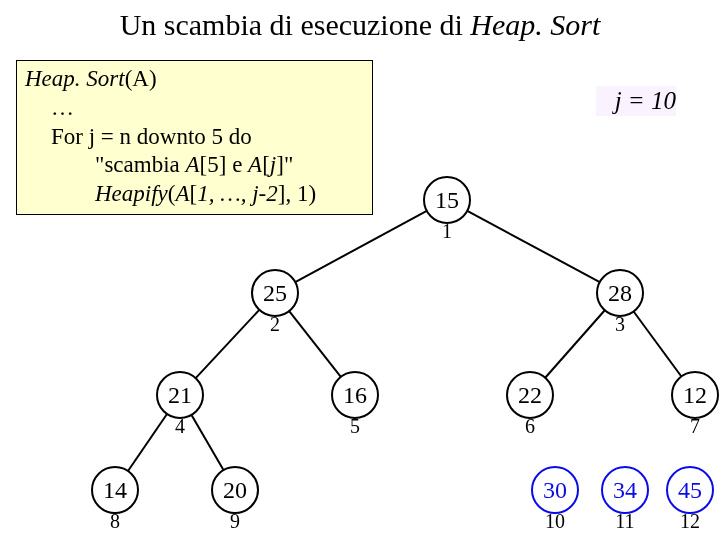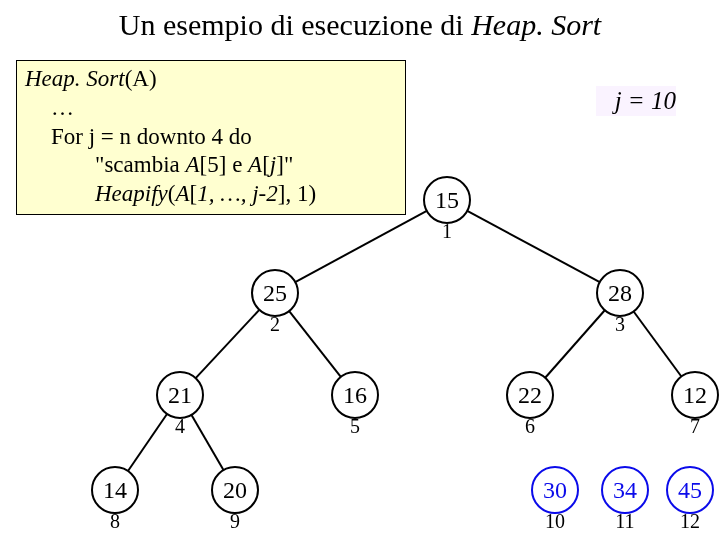--- a/index.html
+++ b/index.html
@@ -21,21 +21,21 @@
     font-size: 30px;
     color: #000;
   }
   .title .italic {
     font-style: italic;
   }
   .codebox {
     position: absolute;
     top: 60px;
     left: 16px;
-    width: 390px;
+    width: 357px;
     height: 155px;
     background: #ffffd0;
     border: 1.5px solid #000;
     box-sizing: border-box;
     padding: 4px 8px 12px 8px;
     font-size: 23px;
     line-height: 1.25;
     color: #000;
   }
   .codebox .indent1 { padding-left: 26px; }
@@ -87,29 +87,29 @@
     stroke-width: 2;
   }
   .hidden-nodes text.val {
     fill: #0b0bea;
   }
 </style>
 </head>
 <body>
 
 <div class="title">
-  <span>Un esempio di esecuzione di </span><span class="italic">Heap. Sort</span>
+  <span>Un scambia di esecuzione di </span><span class="italic">Heap. Sort</span>
 </div>
 
 <div class="codebox">
   <div>
     <span class="ital">Heap. Sort</span><span>(A)</span>
   </div>
   <div class="indent1">…</div>
-  <div class="indent1">For j  = n downto 4 do</div>
+  <div class="indent1">For j  = n downto 5 do</div>
   <div class="indent2">
     <span>"scambia </span><span class="ital">A</span><span>[5] e </span><span class="ital">A</span><span>[</span><span class="ital">j</span><span>]"</span>
   </div>
   <div class="indent2">
     <span class="ital">Heapify</span><span>(</span><span class="ital">A</span><span>[</span><span class="ital">1, …, j-2</span><span>], 1)</span>
   </div>
 </div>
 
 <div class="jbox">j = 10</div>
 

